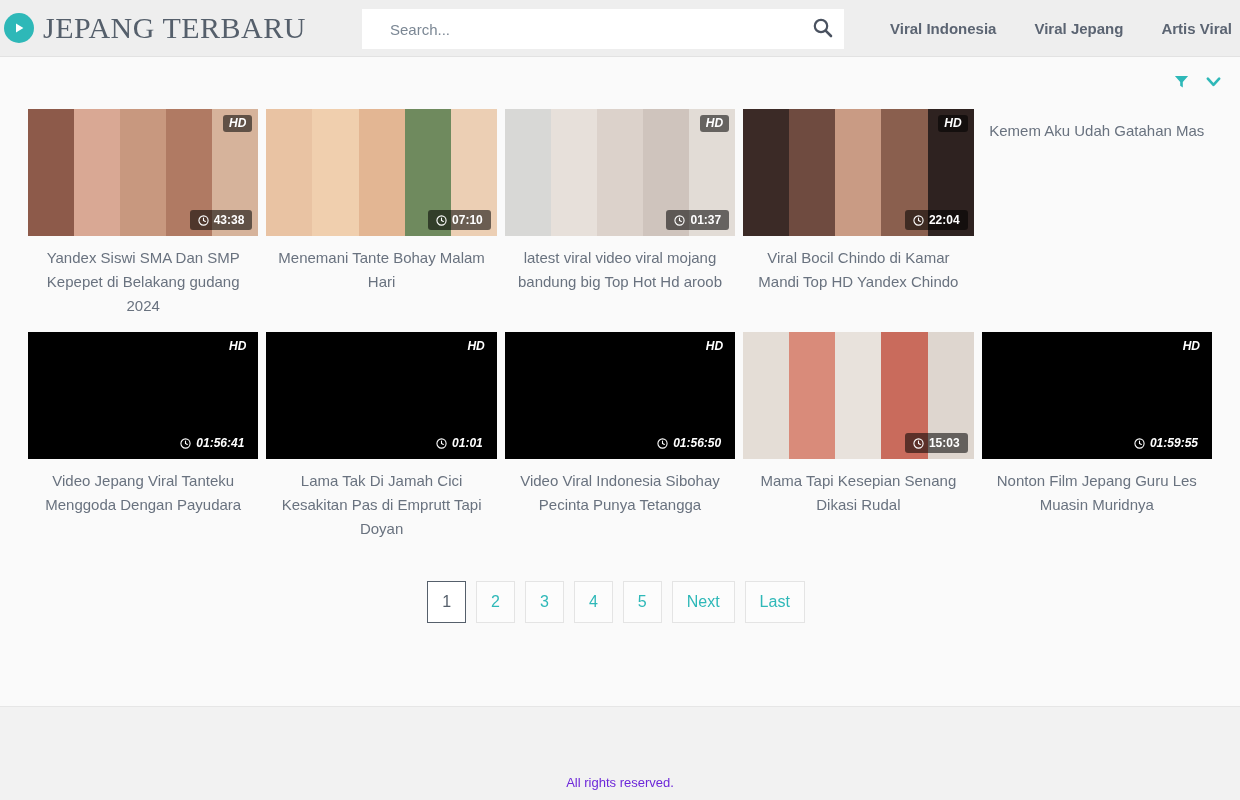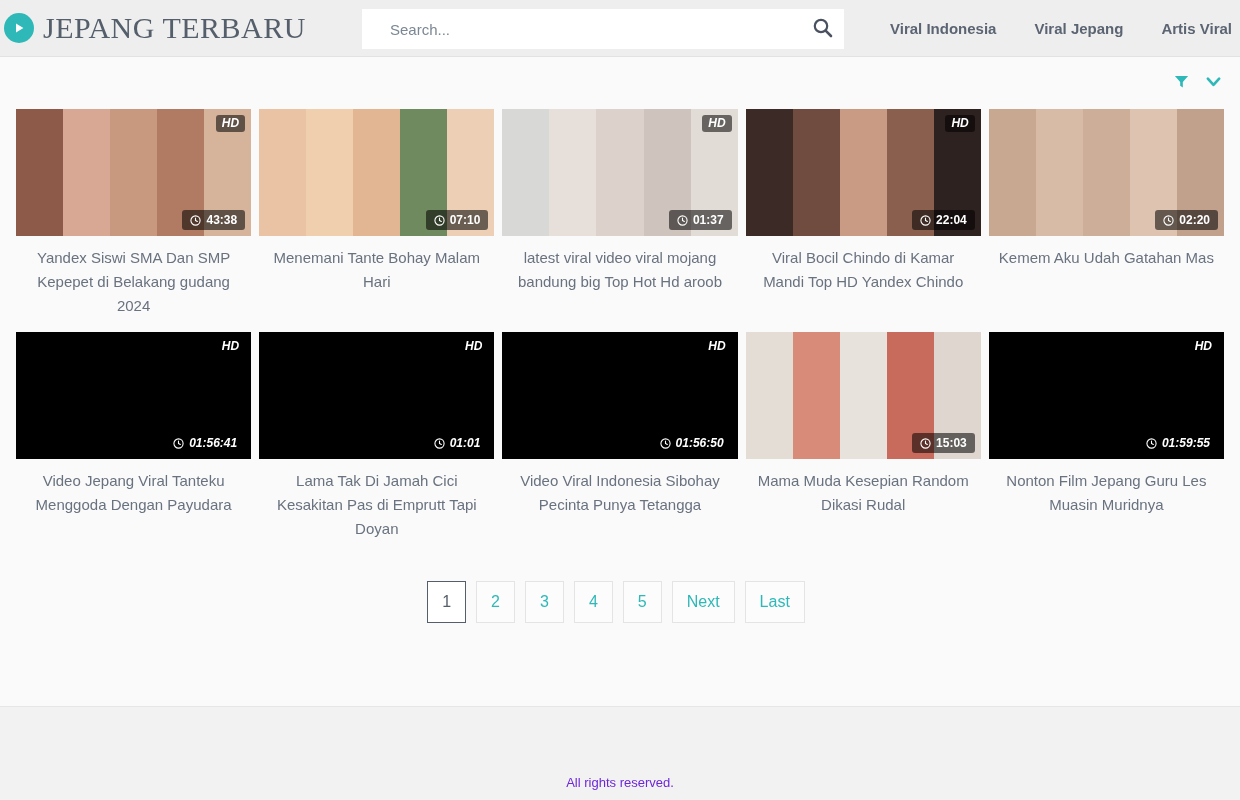--- a/index.html
+++ b/index.html
@@ -110,21 +110,21 @@
     display: flex; align-items: center; justify-content: center;
     padding: 2px;
   }
 
   
   .grid {
     display: grid;
     grid-template-columns: repeat(5, 1fr);
     column-gap: 8px;
     row-gap: 14px;
-    padding: 0 16px;
+    padding: 0 28px;
   }
   .card { text-decoration: none; display: block; }
   .thumb {
     position: relative;
     width: 100%;
     height: 127px;
     background: #000;
     overflow: hidden;
   }
   .thumb .art { position: absolute; inset: 0; display: flex; }
@@ -349,39 +349,20 @@
               <line x1="6" y1="3.2" x2="6" y2="6" stroke="#ffffff" stroke-width="1.2" stroke-linecap="round"></line>
               <line x1="6" y1="6" x2="8" y2="7.1" stroke="#ffffff" stroke-width="1.2" stroke-linecap="round"></line>
             </svg>
           </span>
           <span>22:04</span>
         </span>
       </div>
       <div class="card-title">Viral Bocil Chindo di Kamar Mandi Top HD Yandex Chindo</div>
     </a>
     <a class="card" href="#">
-      <div class="thumb">
-        <div class="art">
-          <div style="background: rgb(201, 168, 146);"></div>
-          <div style="background: rgb(216, 187, 166);"></div>
-          <div style="background: rgb(205, 174, 153);"></div>
-          <div style="background: rgb(221, 195, 176);"></div>
-          <div style="background: rgb(194, 161, 140);"></div>
-        </div>
-        <span class="badge-dur">
-          <span>
-            <svg width="11" height="11" viewBox="0 0 12 12" aria-hidden="true">
-              <circle cx="6" cy="6" r="5" fill="none" stroke="#ffffff" stroke-width="1.2"></circle>
-              <line x1="6" y1="3.2" x2="6" y2="6" stroke="#ffffff" stroke-width="1.2" stroke-linecap="round"></line>
-              <line x1="6" y1="6" x2="8" y2="7.1" stroke="#ffffff" stroke-width="1.2" stroke-linecap="round"></line>
-            </svg>
-          </span>
-          <span>02:20</span>
-        </span>
-      </div>
       <div class="card-title">Kemem Aku Udah Gatahan Mas</div>
     </a>
     <a class="card" href="#">
       <div class="thumb">
         <div class="art">
           <div style="background: rgb(0, 0, 0);"></div>
         </div>
         <span class="badge-hd plain">HD</span>
         <span class="badge-dur plain">
           <span>
@@ -447,21 +428,21 @@
           <span>
             <svg width="11" height="11" viewBox="0 0 12 12" aria-hidden="true">
               <circle cx="6" cy="6" r="5" fill="none" stroke="#ffffff" stroke-width="1.2"></circle>
               <line x1="6" y1="3.2" x2="6" y2="6" stroke="#ffffff" stroke-width="1.2" stroke-linecap="round"></line>
               <line x1="6" y1="6" x2="8" y2="7.1" stroke="#ffffff" stroke-width="1.2" stroke-linecap="round"></line>
             </svg>
           </span>
           <span>15:03</span>
         </span>
       </div>
-      <div class="card-title">Mama Muda Kesepian Random Dikasi Rudal</div>
+      <div class="card-title">Mama Tapi Kesepian Senang Dikasi Rudal</div>
     </a>
     <a class="card" href="#">
       <div class="thumb">
         <div class="art">
           <div style="background: rgb(0, 0, 0);"></div>
         </div>
         <span class="badge-hd plain">HD</span>
         <span class="badge-dur plain">
           <span>
             <svg width="11" height="11" viewBox="0 0 12 12" aria-hidden="true">

